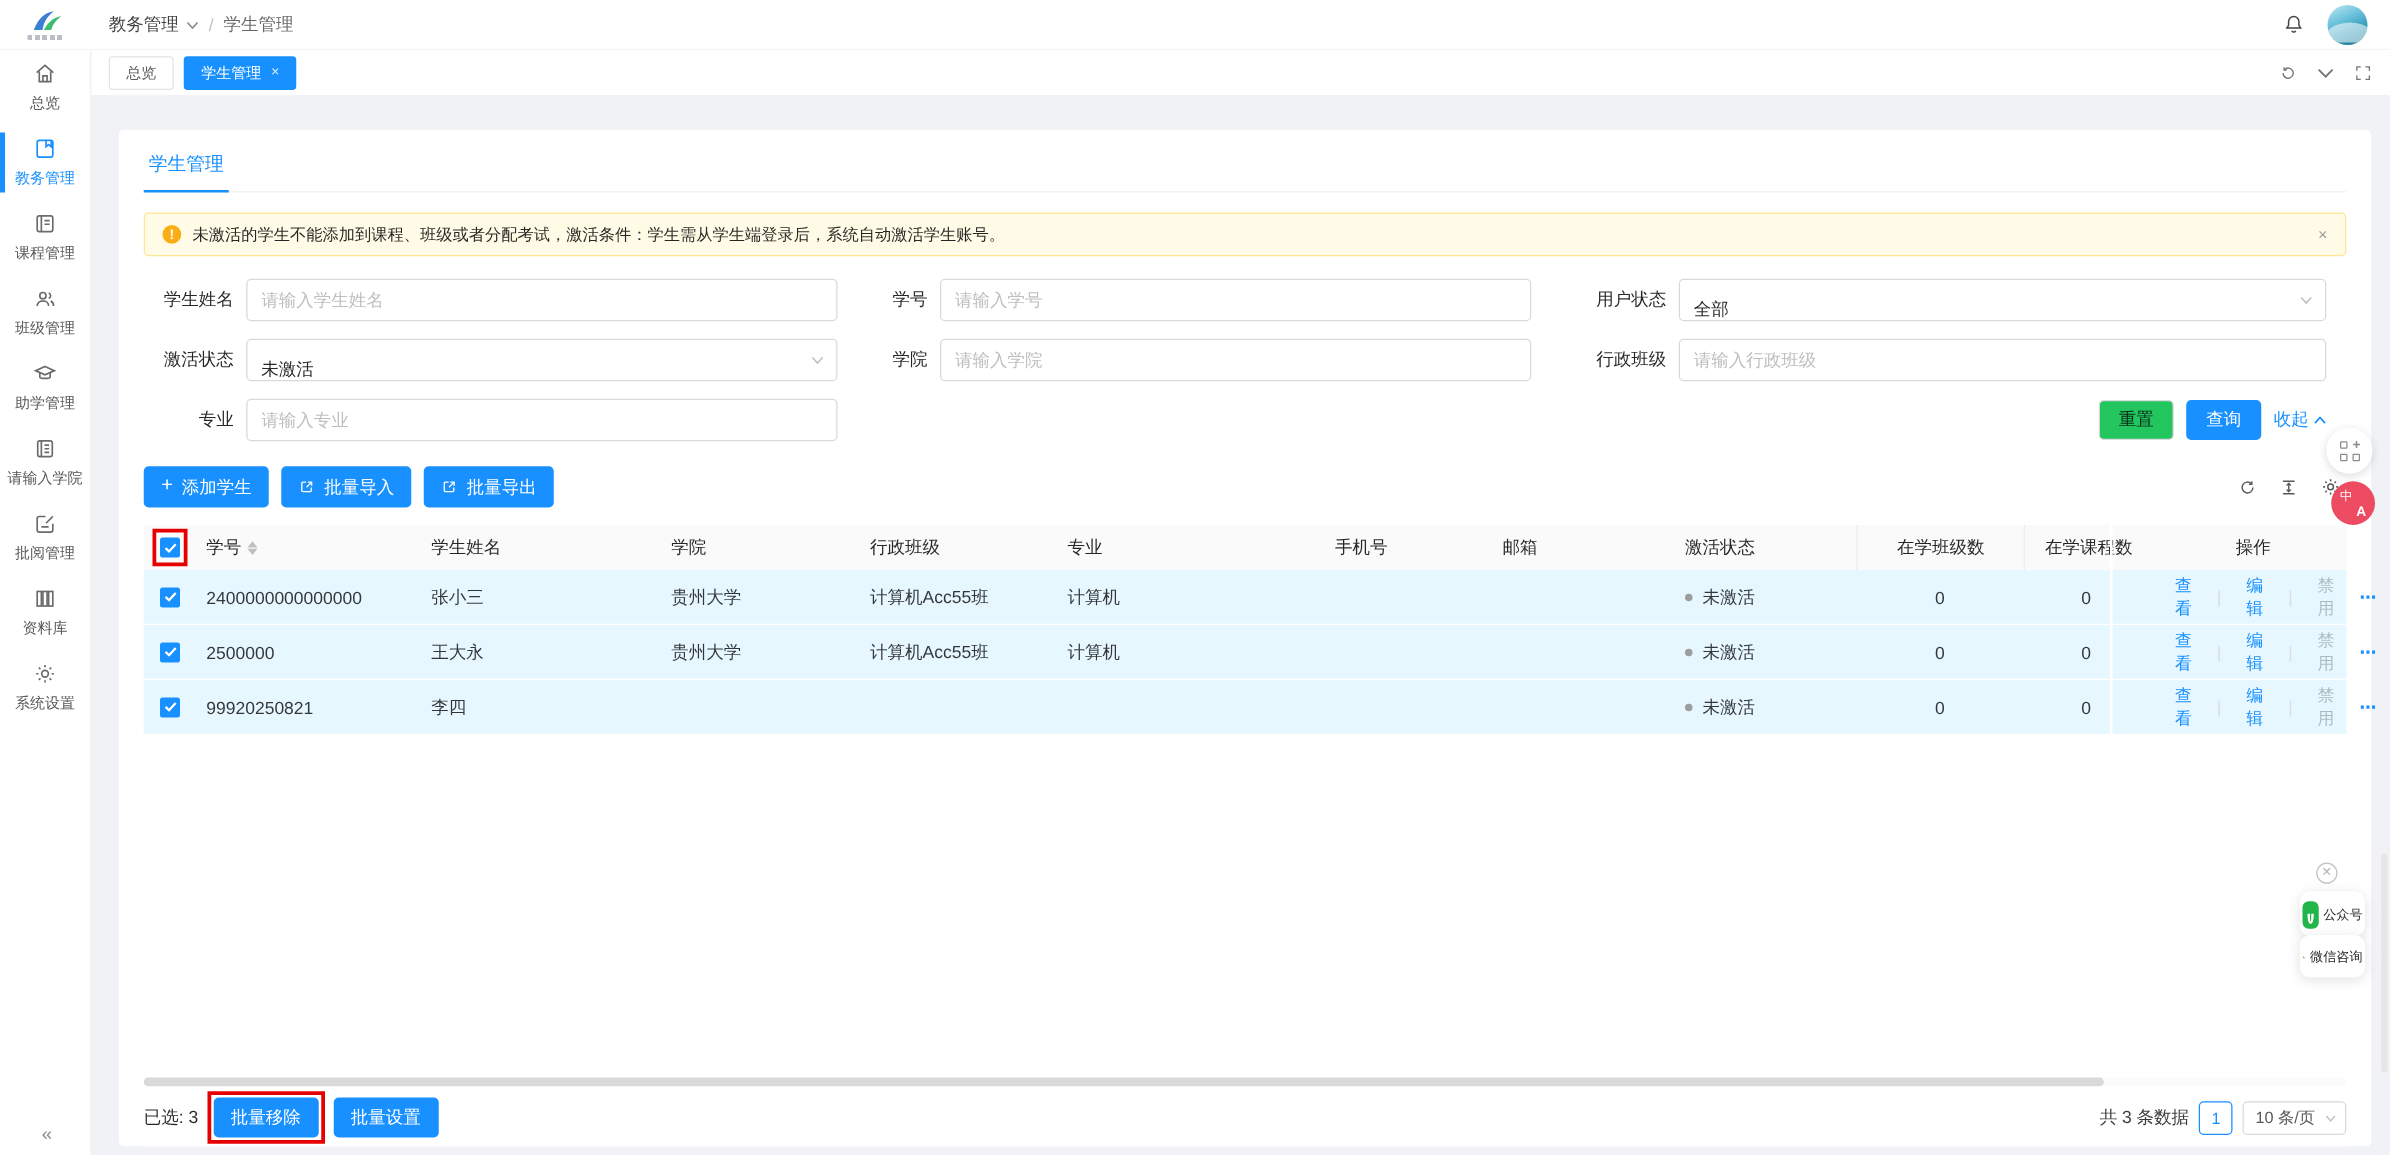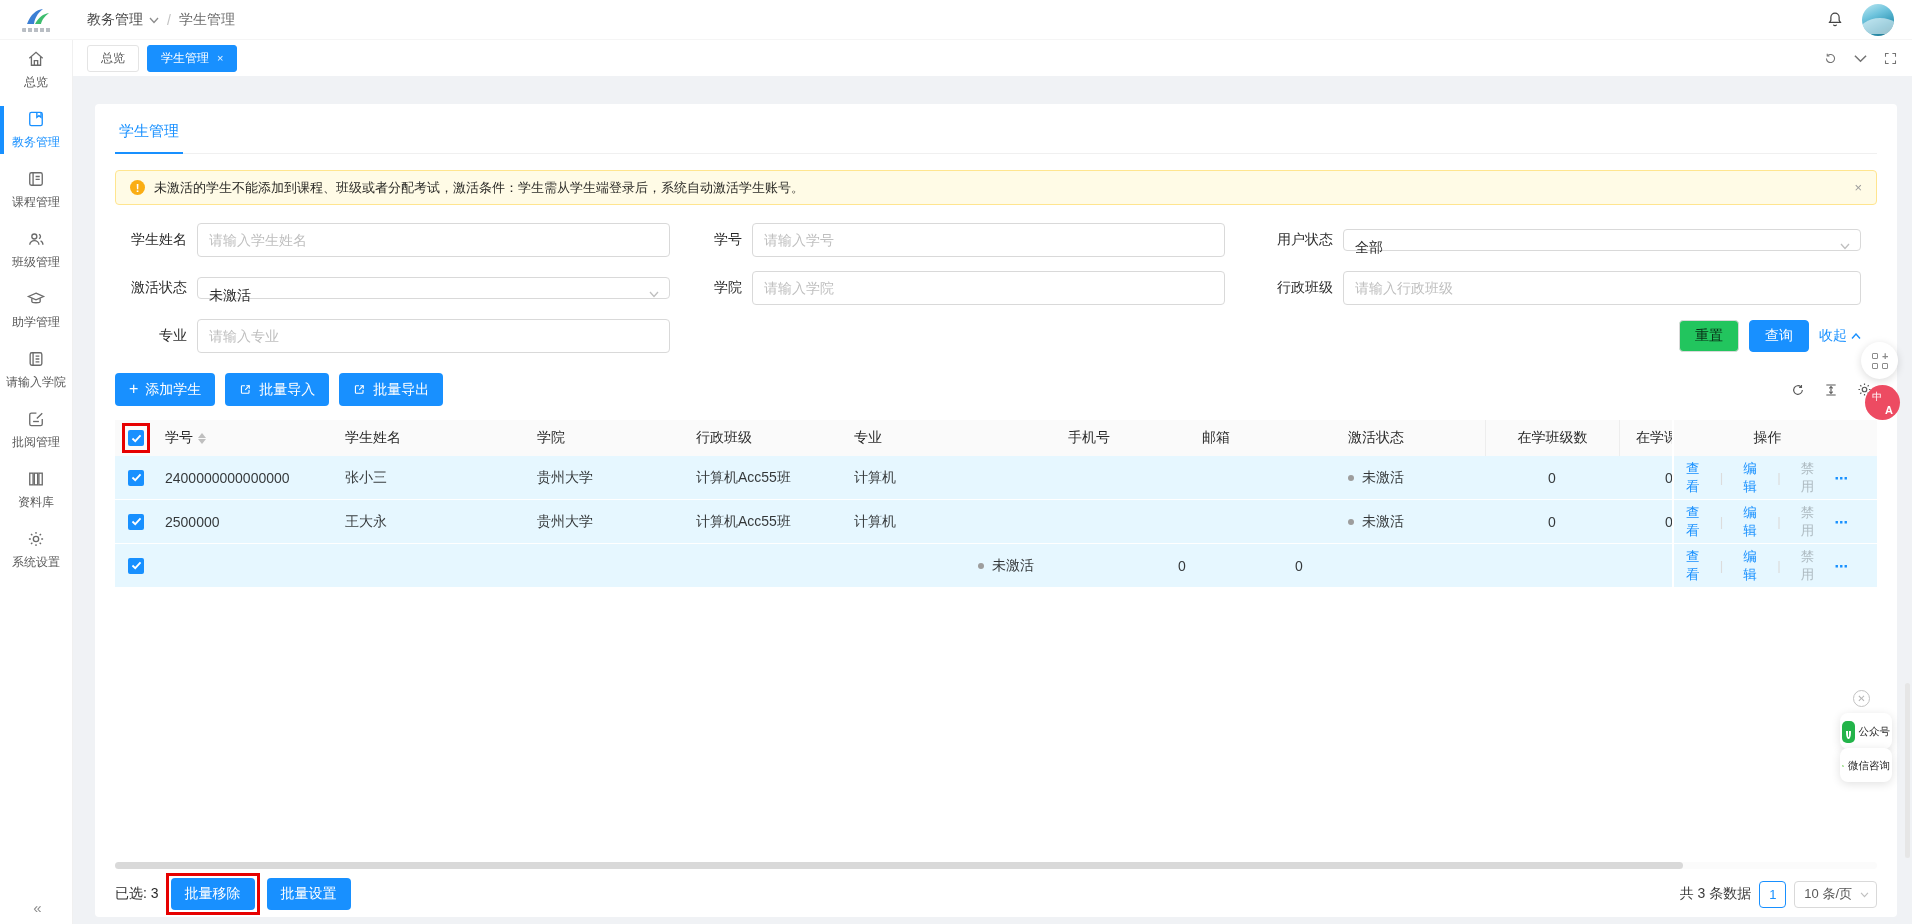--- a/index.html
+++ b/index.html
@@ -51,21 +51,21 @@
   .alert-x { margin-left:auto; color:#9c9c9c; font-size:13px; cursor:pointer; }
 
   
   .filters { display:grid; grid-template-columns:585px 555px 1fr; row-gap:14px; margin-top:18px; }
   .f-field { display:flex; align-items:center; padding-right:30px; }
   .f-field.last { padding-right:16px; }
   .f-label { text-align:right; padding-right:10px; font-size:14px; color:rgba(0,0,0,.85); flex:0 0 auto; }
   .w1{width:82px}.w2{width:52px}.w3{width:88px}
   .f-input { flex:1; height:34px; border:1px solid #d9d9d9; border-radius:4px; padding:0 11px; font-size:14px; color:rgba(0,0,0,.85); outline:none; font-family:inherit;}
   .f-input::placeholder { color:#bfbfbf; }
-  .f-select { flex:1; height:22px; border:1px solid #d9d9d9; border-radius:4px; padding:16px 26px 0 11px; font-size:14px; display:flex; align-items:center; position:relative; cursor:pointer; background:#fff;}
+  .f-select { flex:1; height:34px; border:1px solid #d9d9d9; border-radius:4px; padding:16px 26px 0 11px; font-size:14px; display:flex; align-items:center; position:relative; cursor:pointer; background:#fff;}
   .f-select svg { position:absolute; right:10px; top:13px; }
   .f-actions { grid-column:3; display:flex; justify-content:flex-end; align-items:center; gap:10px; padding-right:16px; }
   .btn { height:32px; padding:0 15px; border-radius:4px; font-size:14px; display:inline-flex; align-items:center; justify-content:center; cursor:pointer; border:1px solid #d9d9d9; background:#22c55e; color:rgba(0,0,0,.78); font-family:inherit;}
   .btn.primary { background:#1890ff; border-color:#1890ff; color:#fff; }
   .link-collapse { color:#1890ff; display:inline-flex; align-items:center; gap:4px; cursor:pointer; font-size:14px;}
 
   
   .toolbar { margin-top:20px; display:flex; align-items:center; gap:10px; position:relative; }
   .btn-blue { height:33px; padding:0 14px; background:#1890ff; color:#fff; border:none; border-radius:4px; font-size:14px; display:inline-flex; align-items:center; gap:7px; cursor:pointer; font-family:inherit;}
   .btn-blue .plus { font-size:16px; line-height:1; margin-top:-2px;}
@@ -94,21 +94,21 @@
   .sorter i { width:0; height:0; border-left:4px solid transparent; border-right:4px solid transparent; display:block;}
   .sorter .up { border-bottom:5px solid #bfbfbf; }
   .sorter .dn { border-top:5px solid #bfbfbf; }
   .checkbox { width:16px; height:16px; background:#1890ff; border-radius:2px; display:inline-flex; align-items:center; justify-content:center; cursor:pointer; flex:0 0 auto;}
   .dot { width:6px; height:6px; border-radius:50%; background:#9d9d9d; margin-right:8px; flex:0 0 auto;}
   .anno-wrap { position:relative; display:inline-flex; }
   .anno { position:absolute; border:3px solid #e60000; pointer-events:none; }
   .anno.sel { inset:-7px -6px; }
   .anno.rm { inset:-5px -5px; }
 
-  .op-col { position:absolute; top:0; right:16px; width:189px; border-left:2px solid #fff; z-index:5;}
+  .op-col { position:absolute; top:0; right:0; width:189px; border-left:2px solid #fff; z-index:5;padding-left:38px;}
   .op-head { height:36px; background:#fafafa; display:flex; align-items:center; justify-content:center; font-size:14px; color:rgba(0,0,0,.85);}
   .op-cell { height:44px; background:#e6f7ff; border-bottom:1px solid #fff; display:flex; align-items:center; padding:0 12px; gap:20px; font-size:13.5px;}
   .op-cell a { color:#1890ff; text-decoration:none; cursor:pointer;}
   .op-cell .dis { color:rgba(0,0,0,.25); cursor:not-allowed;}
   .op-cell .bar { color:#dcdcdc; }
   .op-cell .more { color:#1890ff; letter-spacing:1px; cursor:pointer; font-weight:bold;}
 
   
   .hscroll { position:absolute; left:20px; right:20px; bottom:48px; height:7px; background:#fbfbfb; border-radius:4px;}
   .hscroll .thumb { position:absolute; left:0; top:0; bottom:0; width:89%; background:#d9d9d9; border-radius:4px; cursor:grab;}
@@ -443,20 +443,22 @@
       </div>
 
       <div class="trow">
         <div class="cell c-sel">
             <span class="checkbox">
               <svg width="11" height="9" viewBox="0 0 12 10">
                 <polyline points="1.5,5 4.6,8 10.5,1.5" fill="none" stroke="#fff" stroke-width="2"></polyline>
               </svg>
             </span>
           </div>
+        <div class="cell c-id">99920250821</div>
+        <div class="cell c-name">李四</div>
         <div class="cell c-college"></div>
         <div class="cell c-class"></div>
         <div class="cell c-major"></div>
         <div class="cell c-phone"></div>
         <div class="cell c-email"></div>
         <div class="cell c-status">
             <span class="dot"></span>
             <span>未激活</span>
           </div>
         <div class="cell c-ccount">0</div>

